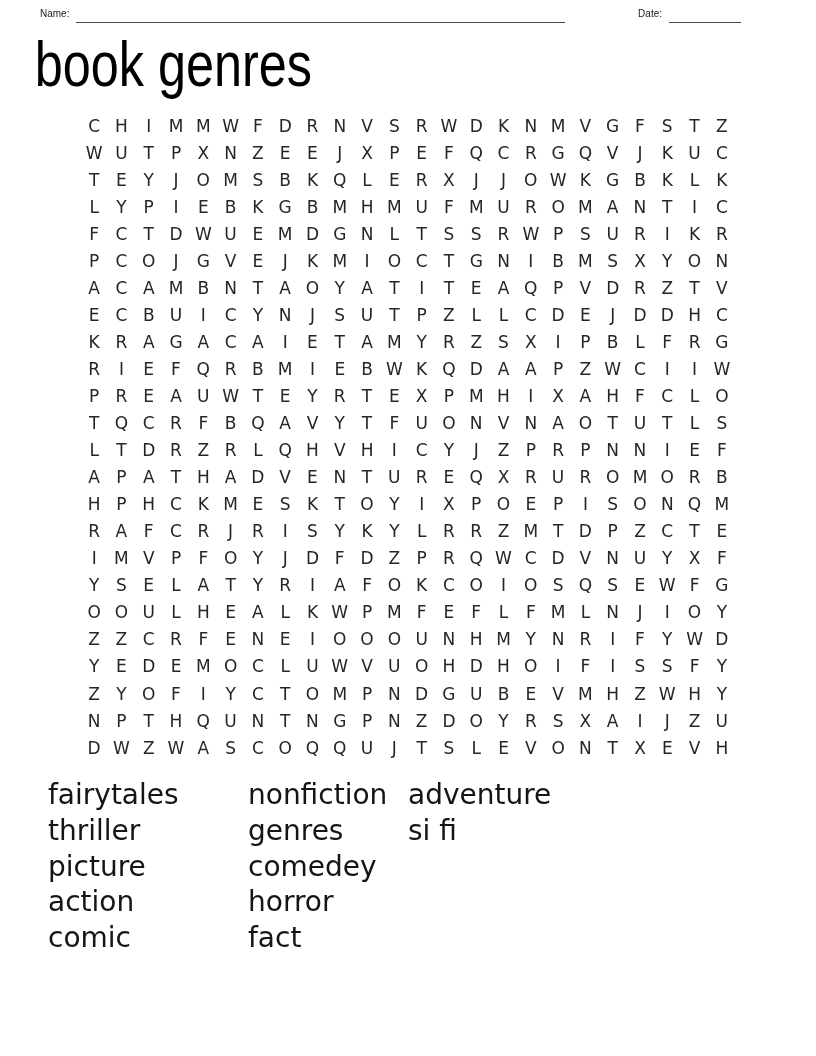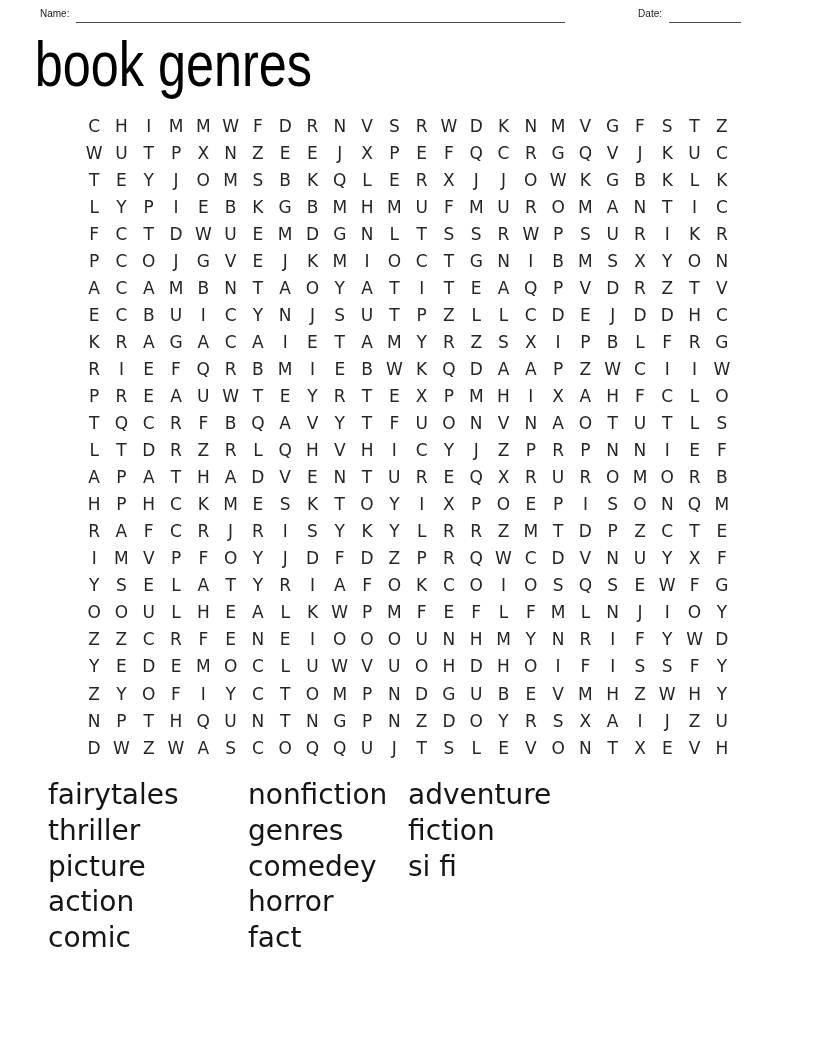--- a/index.html
+++ b/index.html
@@ -750,16 +750,15 @@
     </div>
     <div class="word-col" style="left: 180px; margin-left: 20px;">
       <div class="word-item">nonfiction</div>
       <div class="word-item">genres</div>
       <div class="word-item">comedey</div>
       <div class="word-item">horror</div>
       <div class="word-item">fact</div>
     </div>
     <div class="word-col" style="left: 360px; text-align: right;">
       <div class="word-item">adventure</div>
-      <div class="word-item">fiction</div>
       <div class="word-item">si fi</div>
     </div>
   </div>
 
 </body></html>

